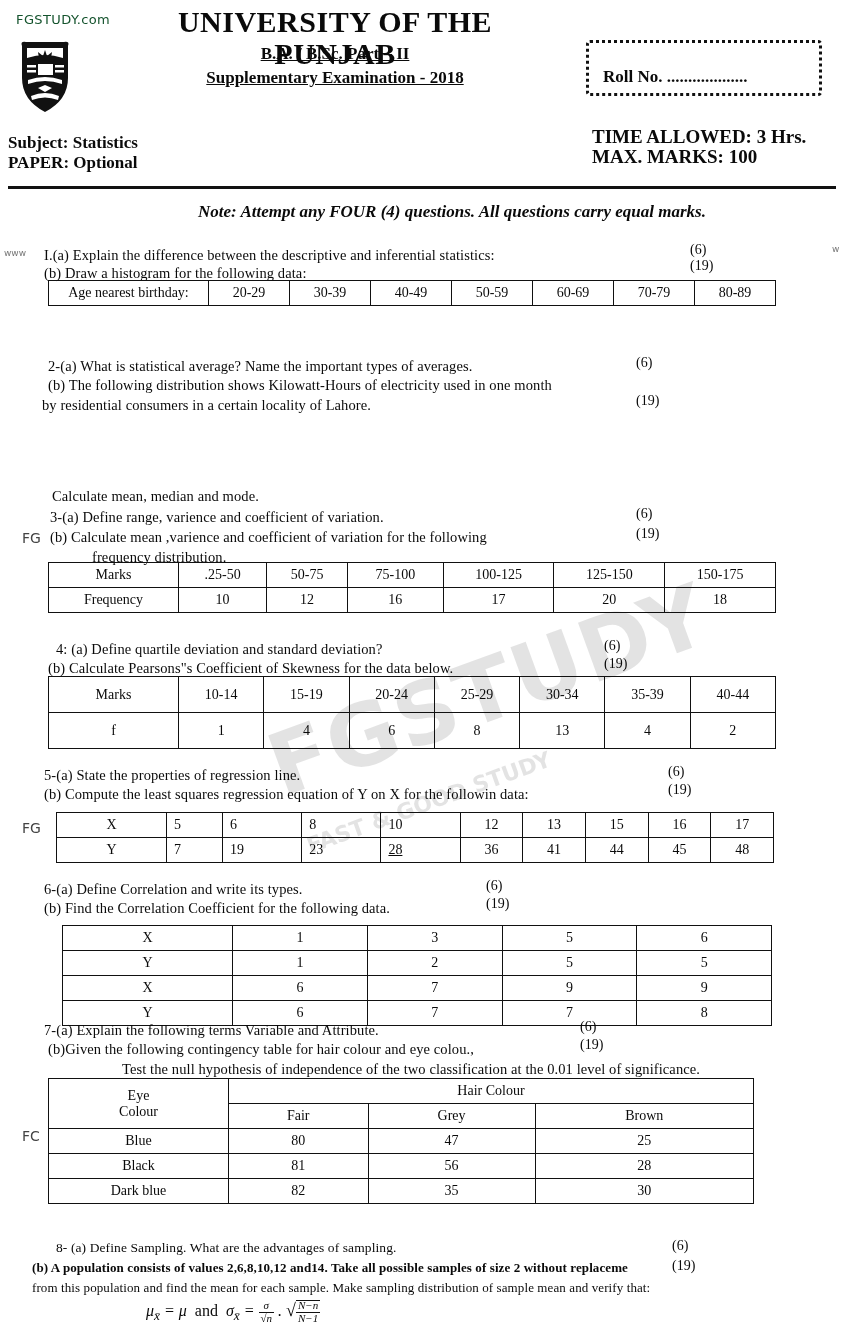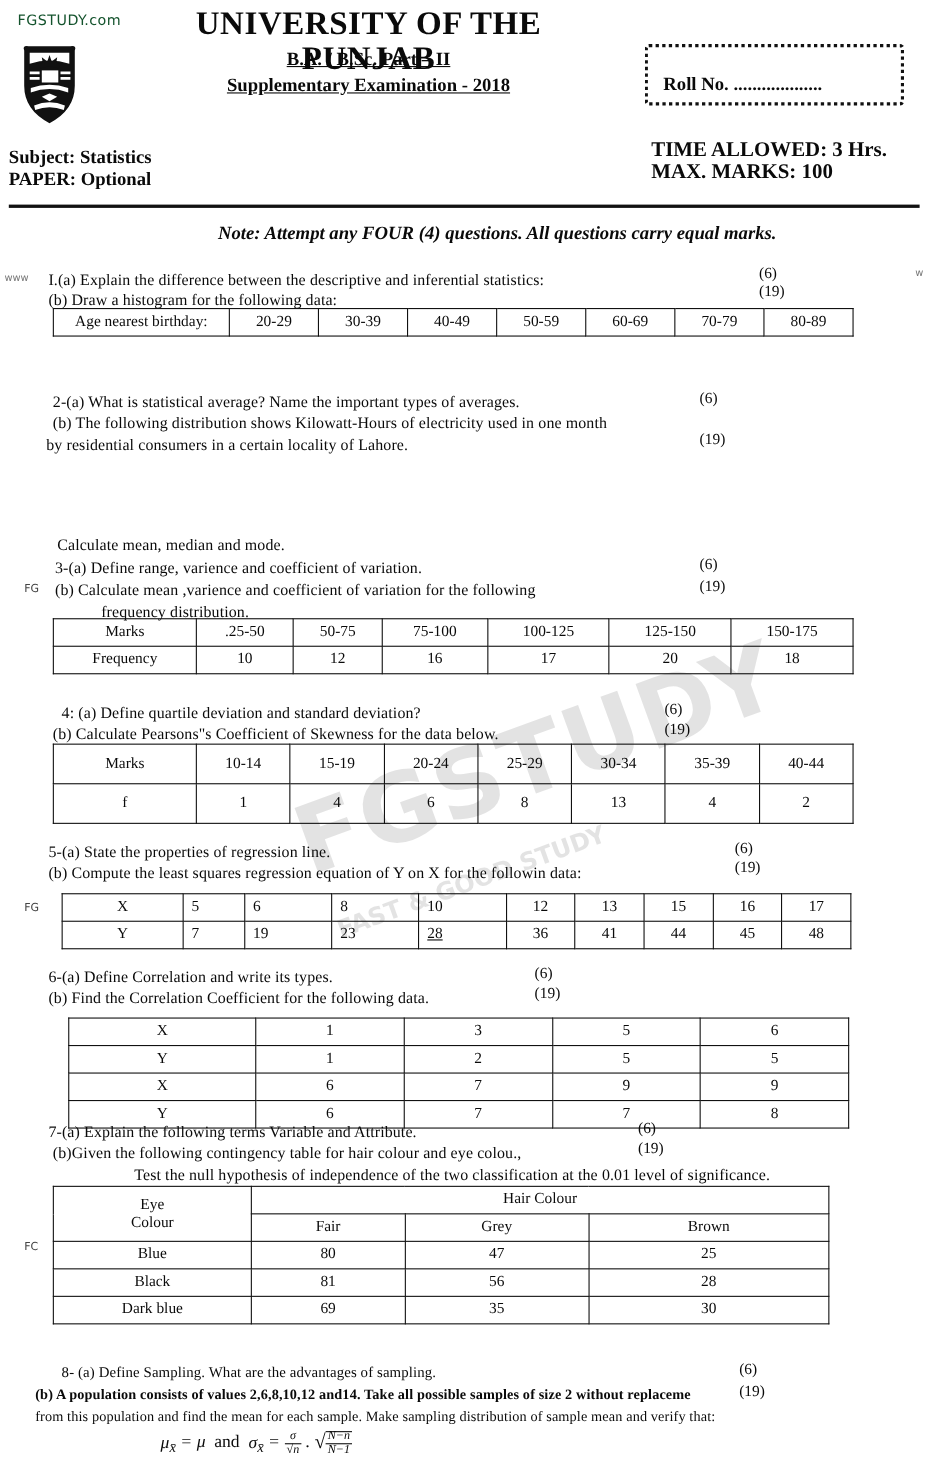--- a/index.html
+++ b/index.html
@@ -126,21 +126,21 @@
     white-space: nowrap;
   }
   .marks {
     position: absolute;
     font-size: 14px;
     text-align: left;
   }
   .sidemark {
     position: absolute;
     font-family: "DejaVu Sans", sans-serif;
-    font-size: 10px;
+    font-size: 14px;
     color: #444;
   }
 
   
   table.ex {
     position: absolute;
     border-collapse: collapse;
     font-size: 14px;
     background: transparent;
   }
@@ -431,21 +431,21 @@
     <td>25</td>
   </tr>
   <tr>
     <td class="lbl">Black</td>
     <td>81</td>
     <td>56</td>
     <td>28</td>
   </tr>
   <tr>
     <td class="lbl">Dark blue</td>
-    <td>69</td>
+    <td>82</td>
     <td>35</td>
     <td>30</td>
   </tr>
 </tbody>
   </table>
 
 <div class="qtext" style="left:56px; top:1240px; font-size:13.5px;">8- (a) Define Sampling. What are the advantages of sampling.</div>
 <div class="marks" style="left:672px; top:1238px;">(6)</div>
 <div class="qtext" style="left:32px; top:1260px; font-size:13px;font-weight:bold;">(b) A population consists of values 2,6,8,10,12 and14. Take all possible samples of size 2 without replaceme</div>
 <div class="marks" style="left:672px; top:1258px;">(19)</div>

